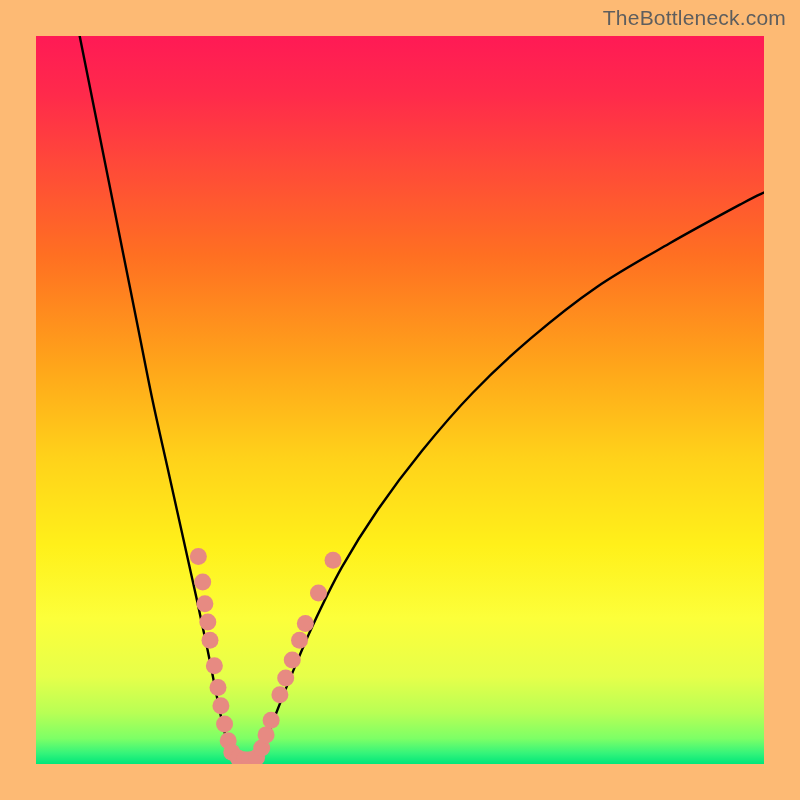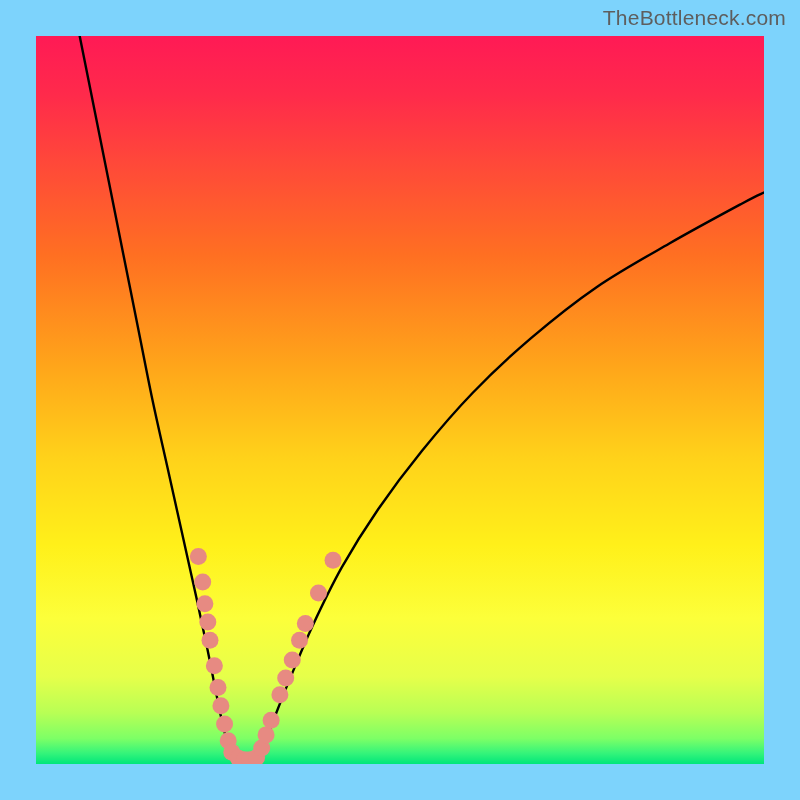--- a/index.html
+++ b/index.html
@@ -8,21 +8,21 @@
     width: 800px;
     height: 800px;
     overflow: hidden;
     background: #000;
     font-family: Arial, Helvetica, sans-serif;
   }
   .frame {
     position: absolute;
     left: 0; top: 0;
     width: 800px; height: 800px;
-    background: #7dd3fc;
+    background: #fdba74;
   }
   .plot-area {
     position: absolute;
     left: 36px;
     top: 36px;
     width: 728px;
     height: 728px;
     overflow: hidden;
   }
   .watermark {

